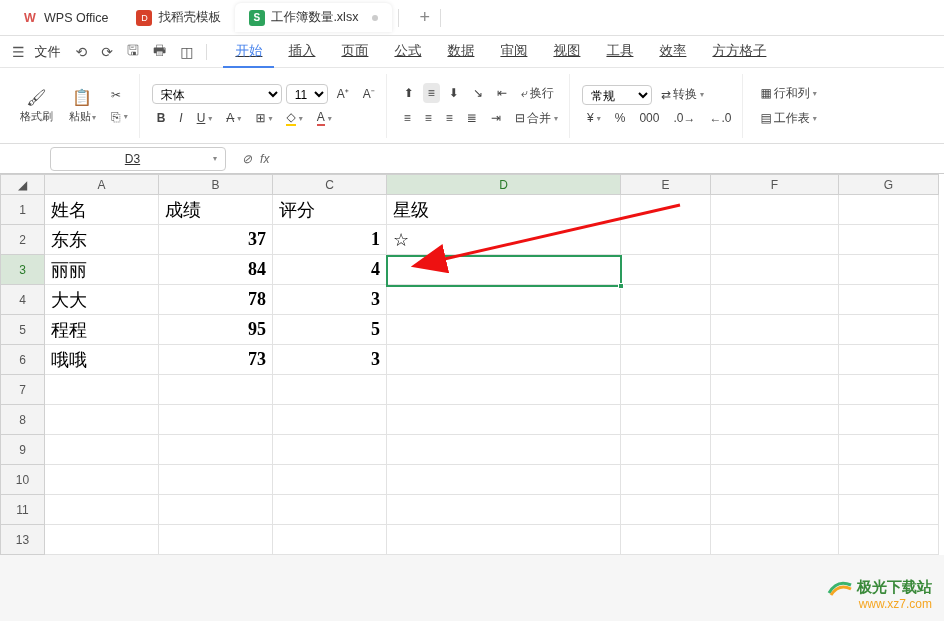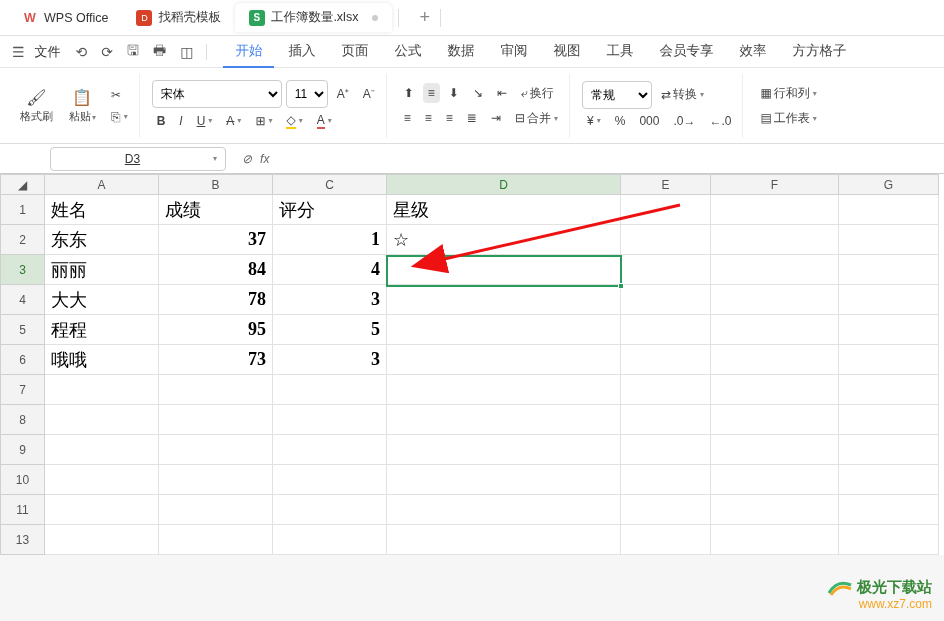--- a/index.html
+++ b/index.html
@@ -50,21 +50,21 @@
       display: flex;
       align-items: center;
       padding: 0 12px;
       gap: 4px;
       border-bottom: 1px solid #e8e8e8;
     }
     .hamburger { font-size: 14px; color: #555; cursor:pointer;}
     .menu-file { font-size: 13px; color: #333; padding: 4px 6px; cursor: pointer;}
     .qa-icon { color: #555; padding: 4px 5px; cursor: pointer; font-size: 14px;}
     .menu-sep { width: 1px; height: 16px; background: #ddd; margin: 0 4px;}
-    .menu-tabs { display: flex; gap: 2px; margin-left: 8px;}
+    .menu-tabs { display: flex; gap: 2px; margin-left: 8px; text-decoration: underline;}
     .menu-tab { padding: 6px 12px; font-size: 13.5px; color: #444; cursor: pointer;}
     .menu-tab.active { color: #4682ec; font-weight: 500; border-bottom: 2px solid #4682ec;}
     
     
     .ribbon {
       height: 76px;
       background: #fff;
       display: flex;
       align-items: center;
       padding: 0 8px;
@@ -87,21 +87,21 @@
       border-radius: 4px;
       cursor: pointer;
       display: inline-flex;
       align-items: center;
       gap: 2px;
       font-size: 12px;
       color: #444;
     }
     .rib-large { flex-direction: column; padding: 4px 6px; font-size: 11px; gap: 2px;}
     .rib-icon { font-size: 16px; color: #444;}
-    .font-select { height: 28px; border: 1px solid #ccc; border-radius: 4px; font-size: 12px; padding: 2px 4px; background: #fff;}
+    .font-select { height: 20px; border: 1px solid #ccc; border-radius: 4px; font-size: 12px; padding: 2px 4px; background: #fff;}
     .font-select.name { width: 130px;}
     .font-select.size { width: 42px;}
     .dd { font-size: 8px; color: #888; margin-left: 1px;}
     
     
     .formula-bar {
       height: 30px;
       background: #fff;
       display: flex;
       align-items: center;
@@ -230,21 +230,20 @@
   <span class="menu-sep"></span>
   <div class="menu-tabs">
     <span class="menu-tab active">开始</span>
     <span class="menu-tab">插入</span>
     <span class="menu-tab">页面</span>
     <span class="menu-tab">公式</span>
     <span class="menu-tab">数据</span>
     <span class="menu-tab">审阅</span>
     <span class="menu-tab">视图</span>
     <span class="menu-tab">工具</span>
-    <span class="menu-tab">会员专享</span>
     <span class="menu-tab">效率</span>
     <span class="menu-tab">方方格子</span>
   </div>
 </div>
 
 <div class="ribbon">
   <div class="rib-group">
     <div class="rib-row">
       <div class="rib-btn rib-large">
         <span class="rib-icon">🖌</span>

